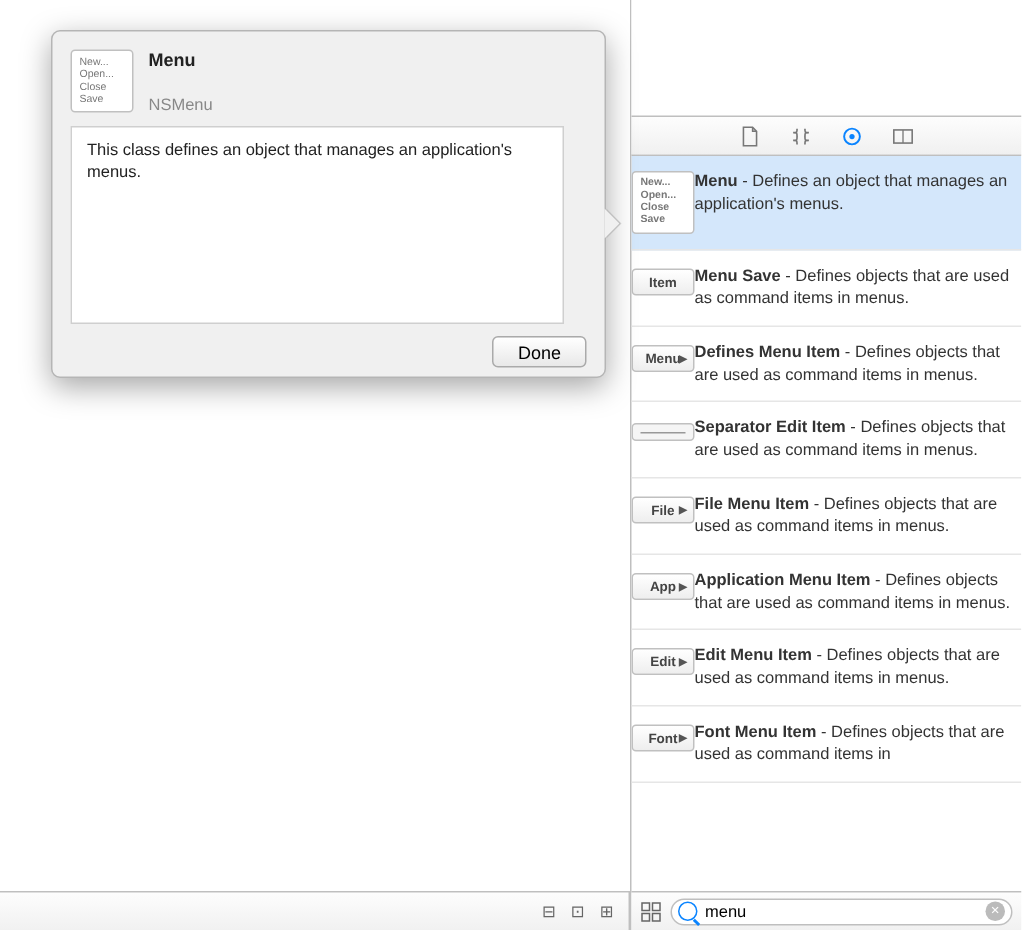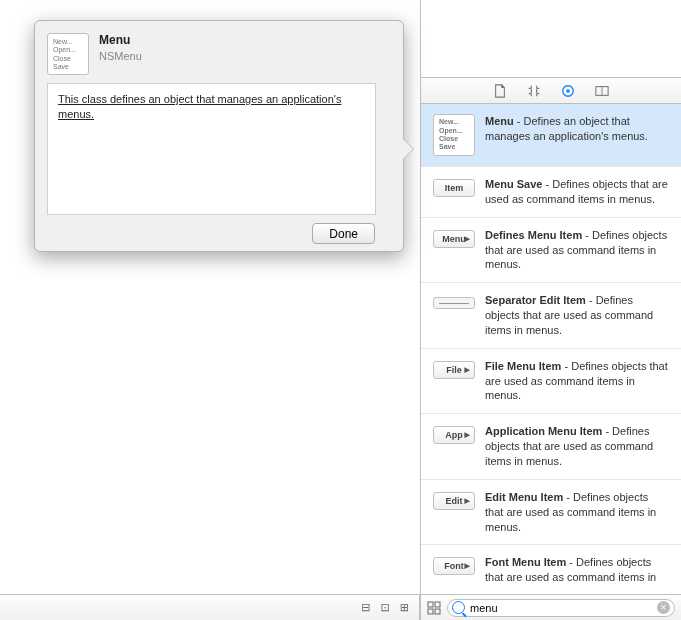--- a/index.html
+++ b/index.html
@@ -50,23 +50,22 @@
   }
   .tab-icon.active { color: #0a84ff; }
   .tab-icon svg { width: 14px; height: 14px; }
 
   .library-list {
     flex: 1;
     overflow-y: auto;
   }
   .lib-item {
     display: flex;
-    padding: 10px 12px;
+    padding: 10px 0;
     border-bottom: 1px solid #e6e6e6;
-    gap: 10px;
   }
   .lib-item.selected {
     background: #d4e7fb;
   }
   .lib-icon {
     width: 42px;
     height: 42px;
     flex-shrink: 0;
     border: 1px solid #c0c0c0;
     border-radius: 3px;
@@ -232,37 +231,36 @@
     width:42px;height:42px;
     border:1px solid #c0c0c0;
     background:#fff;
     border-radius:3px;
     font-size:7px;
     color:#777;
     padding:4px 5px;
     line-height:1.2;
   }
   .pop-title { font-size:12px; font-weight:bold; color:#222; }
-  .pop-sub { font-size:11px; color:#888; margin-top:3px; }
+  .pop-sub { font-size:11px; color:#888; margin-top:17px; }
   .popover-body {
     margin: 2px 27px 0 12px;
     height: 132px;
     background:#fff;
     border:1px solid #cfcfcf;
     border-radius:0;
     padding:8px 10px;
     font-size:11px;
     color:#222;
     line-height:1.35;
-    text-decoration:underline;
   }
   .popover-footer {
     display:flex;
     justify-content:flex-end;
-    padding:8px 28px;
+    padding:8px 12px;
   }
   .done-btn {
     height:21px;
     padding:0 16px;
     font-size:12px;
     border:1px solid #aaa;
     border-radius:4px;
     background: linear-gradient(#ffffff,#e8e8e8);
     cursor:pointer;
   }

